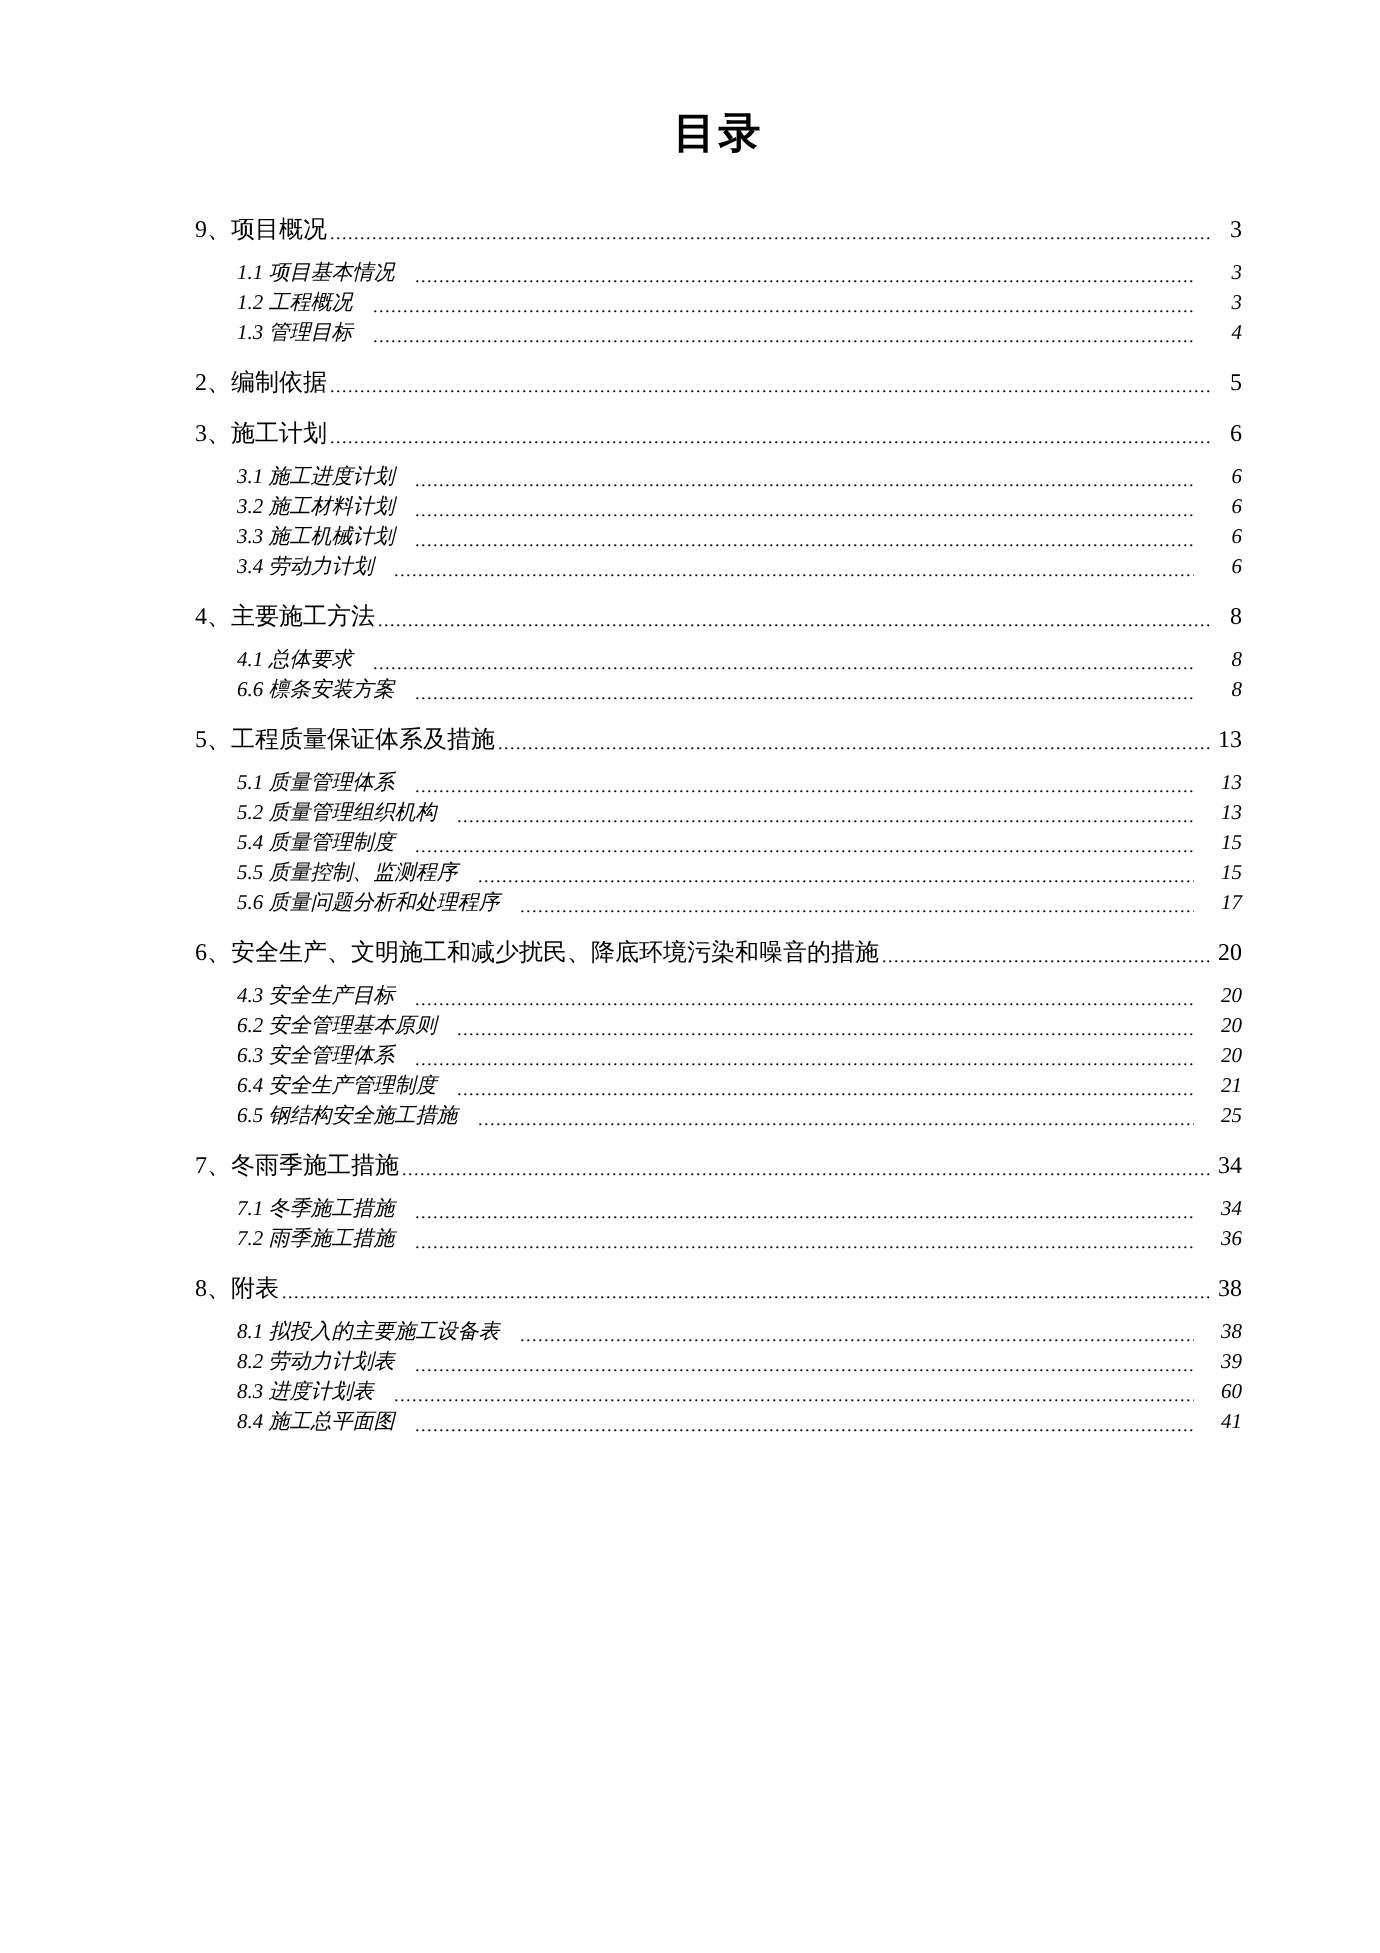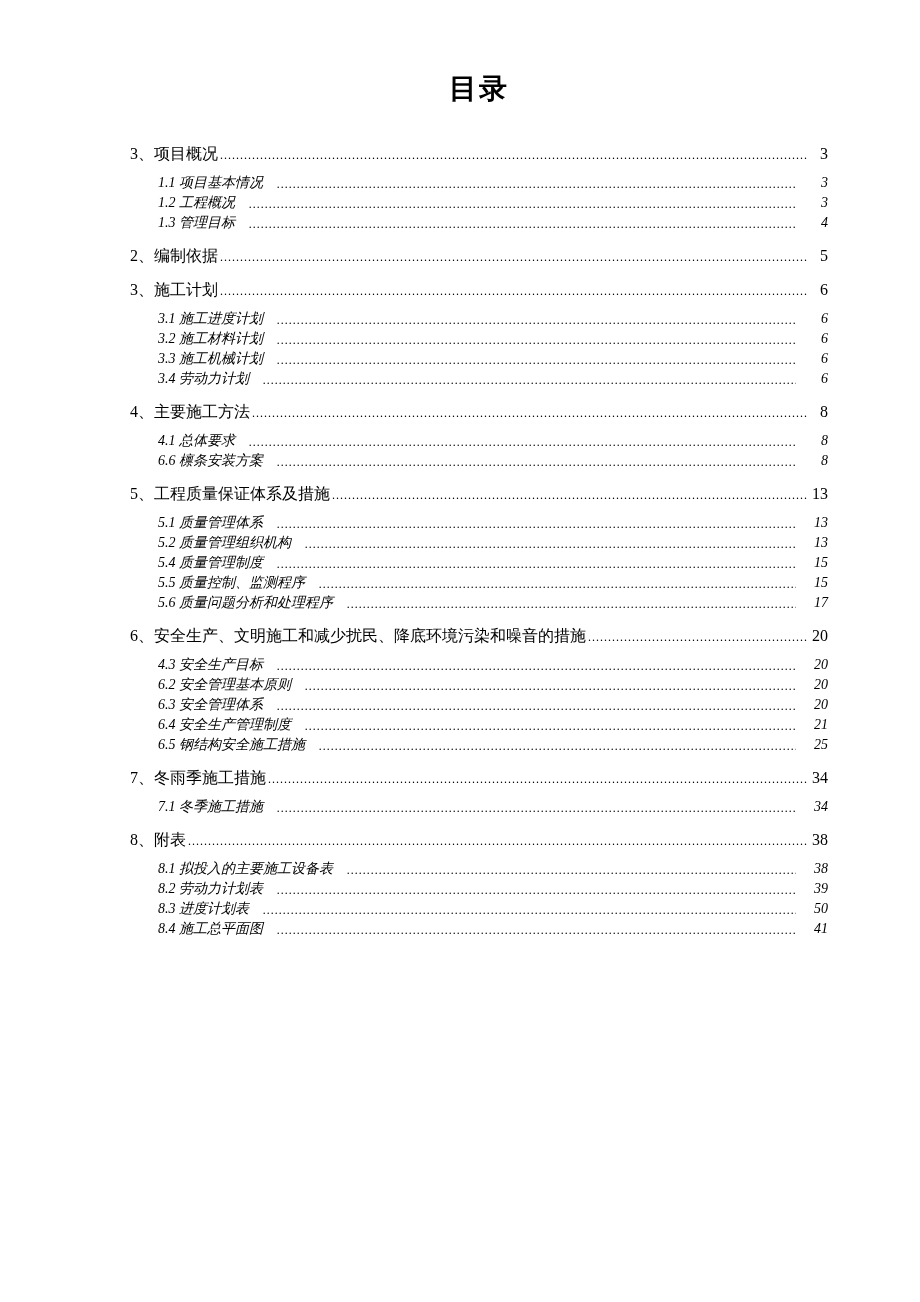--- a/index.html
+++ b/index.html
@@ -78,21 +78,21 @@
     min-width: 18px;
   }
 </style>
 </head>
 <body>
 
 <div class="page">
   <div class="title">目录</div>
   <div id="toc-container">
       <div class="toc-row l1">
-        <span class="label">3、项目概况</span>
+        <span class="label">9、项目概况</span>
         <span class="leader"></span>
         <span class="pagenum">3</span>
       </div>
       <div class="toc-row l2 block-gap">
         <span class="label">1.1 项目基本情况</span>
         <span class="leader"></span>
         <span class="pagenum">3</span>
       </div>
       <div class="toc-row l2">
         <span class="label">1.2 工程概况</span>
@@ -212,39 +212,44 @@
       <div class="toc-row l1">
         <span class="label">7、冬雨季施工措施</span>
         <span class="leader"></span>
         <span class="pagenum">34</span>
       </div>
       <div class="toc-row l2 block-gap">
         <span class="label">7.1 冬季施工措施</span>
         <span class="leader"></span>
         <span class="pagenum">34</span>
       </div>
+      <div class="toc-row l2">
+        <span class="label">7.2 雨季施工措施</span>
+        <span class="leader"></span>
+        <span class="pagenum">36</span>
+      </div>
       <div class="toc-row l1">
         <span class="label">8、附表</span>
         <span class="leader"></span>
         <span class="pagenum">38</span>
       </div>
       <div class="toc-row l2 block-gap">
         <span class="label">8.1 拟投入的主要施工设备表</span>
         <span class="leader"></span>
         <span class="pagenum">38</span>
       </div>
       <div class="toc-row l2">
         <span class="label">8.2 劳动力计划表</span>
         <span class="leader"></span>
         <span class="pagenum">39</span>
       </div>
       <div class="toc-row l2">
         <span class="label">8.3 进度计划表</span>
         <span class="leader"></span>
-        <span class="pagenum">50</span>
+        <span class="pagenum">60</span>
       </div>
       <div class="toc-row l2">
         <span class="label">8.4 施工总平面图</span>
         <span class="leader"></span>
         <span class="pagenum">41</span>
       </div>
     </div>
 </div>
 
 </body></html>

